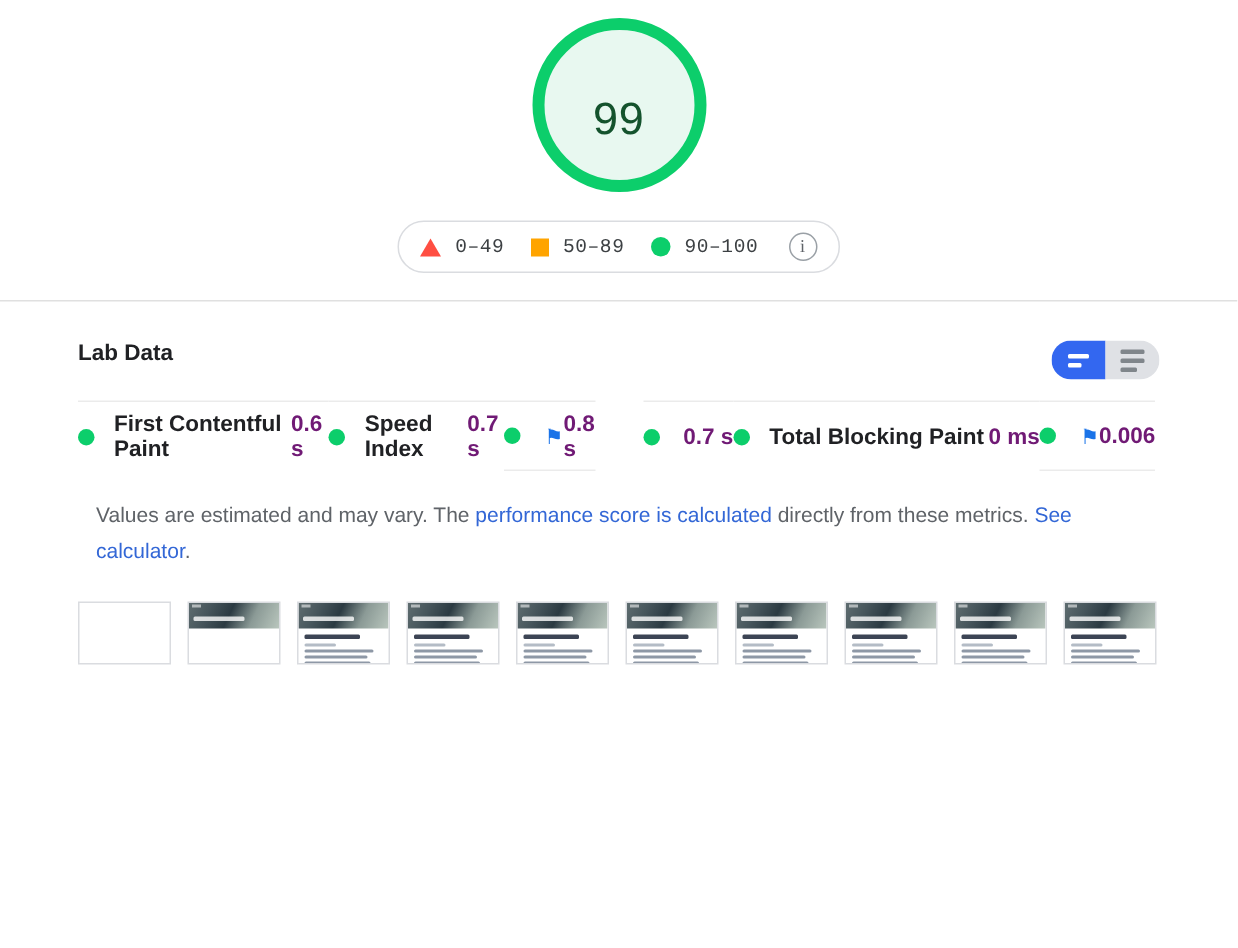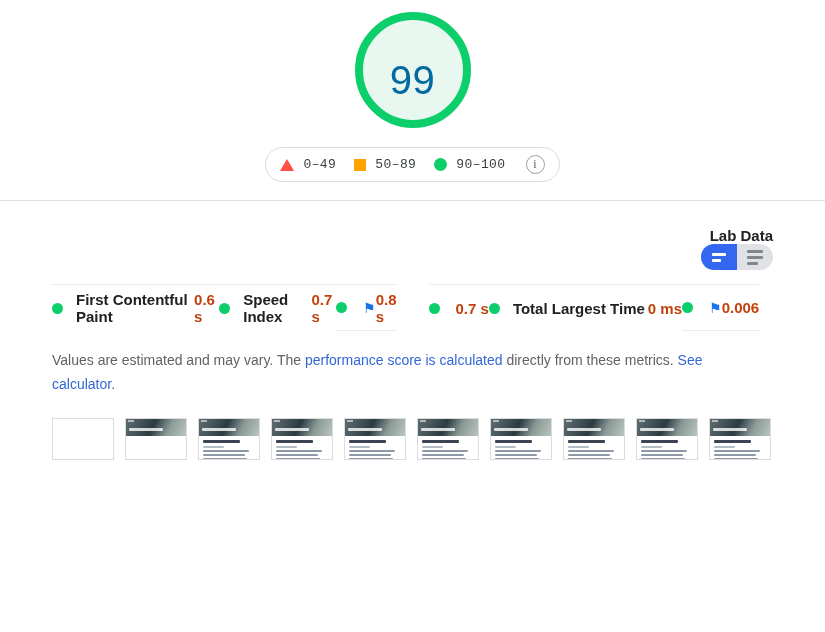--- a/index.html
+++ b/index.html
@@ -36,23 +36,23 @@
   }
   .gauge-ring {
     position: absolute;
     inset: 0;
     border-radius: 50%;
     border: 8px solid #0cce6b;
     background: #e8f8f0;
   }
   .gauge-value {
     position: relative;
-    font-size: 40px;
+    font-size: 30px;
     line-height: 1;
-    color: #0369a1;
+    color: #14532d;
     font-family: "Liberation Sans", sans-serif;
     letter-spacing: 0.5px;
     margin-top: 20px;
   }
 
   .page-url {
     margin-top: 22px;
     font-size: 22px;
     color: #202124;
     font-family: "Liberation Sans", sans-serif;
@@ -108,25 +108,24 @@
     margin-left: 2px;
     cursor: pointer;
   }
 
   
   .lab-section {
     padding: 0 52px;
   }
   .lab-head {
     display: flex;
-    align-items: flex-end;
+    align-items: flex-start;
     justify-content: space-between;
     padding-top: 26px;
     padding-bottom: 0;
-    flex-direction: column;
   }
   .lab-title {
     font-size: 15px;
     font-weight: bold;
     color: #202124;
   }
   .view-toggle {
     display: flex;
     border-radius: 16px;
     overflow: hidden;
@@ -175,31 +174,32 @@
     font-size: 15px;
   }
   .metric-flag {
     color: #1a73e8;
     font-size: 14px;
     margin-left: 3px;
     line-height: 1;
   }
   .metric-value {
     margin-left: auto;
-    color: #c2410c;
+    color: #701a75;
     font-size: 15px;
     font-weight: bold;
   }
 
   .footnote {
     margin-top: 17px;
     font-size: 14px;
     line-height: 24px;
     color: #5f6368;
     max-width: 670px;
+    margin-left: 12px;
   }
   .footnote a {
     color: #3367d6;
     text-decoration: none;
   }
 
   
   .filmstrip {
     display: flex;
     gap: 11px;
@@ -330,21 +330,21 @@
     <div class="metric-col">
 
       <div class="metric-row">
         <span class="metric-dot"></span>
         <span class="metric-flag"></span>
         <span class="metric-value">0.7 s</span>
       </div>
 
       <div class="metric-row">
         <span class="metric-dot"></span>
-        <span class="metric-name">Total Largest Time</span>
+        <span class="metric-name">Total Blocking Paint</span>
         <span class="metric-flag"></span>
         <span class="metric-value">0 ms</span>
       </div>
 
       <div class="metric-row">
         <span class="metric-dot"></span>
         <span class="metric-flag">⚑</span>
         <span class="metric-value">0.006</span>
       </div>
     </div>

